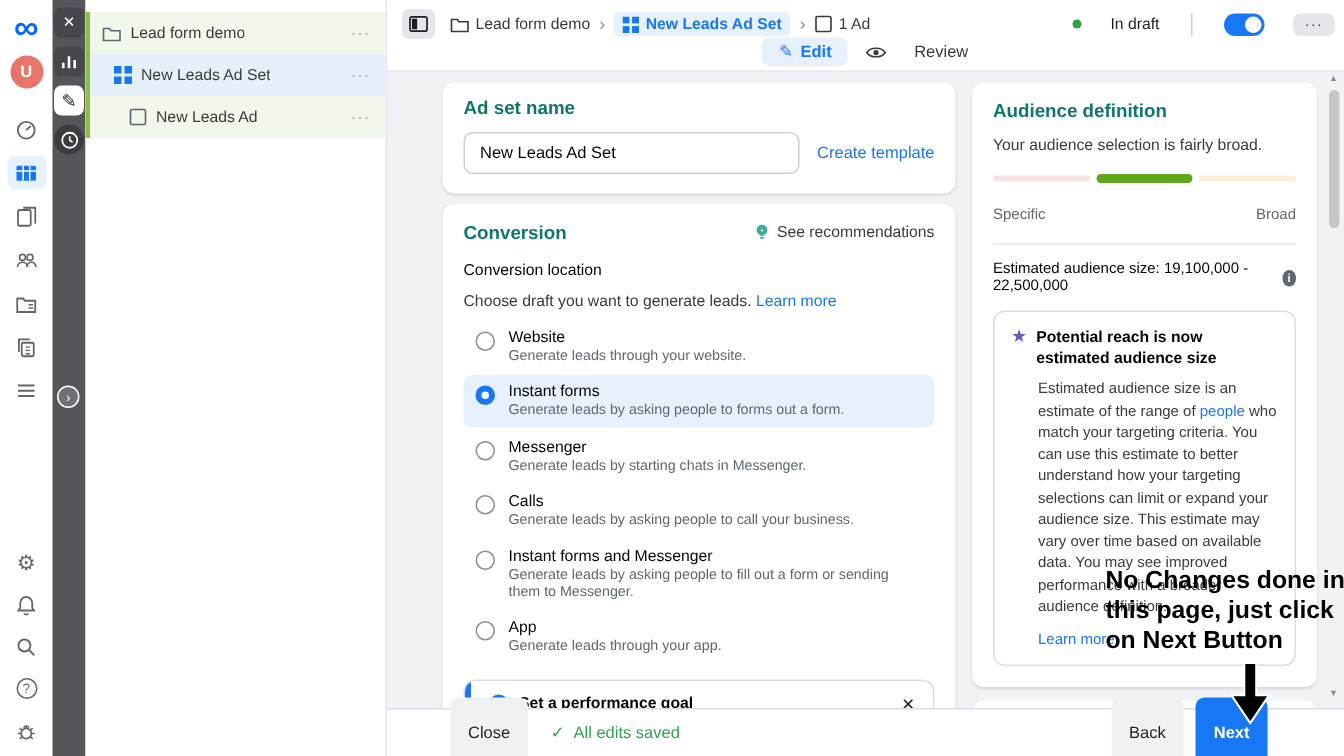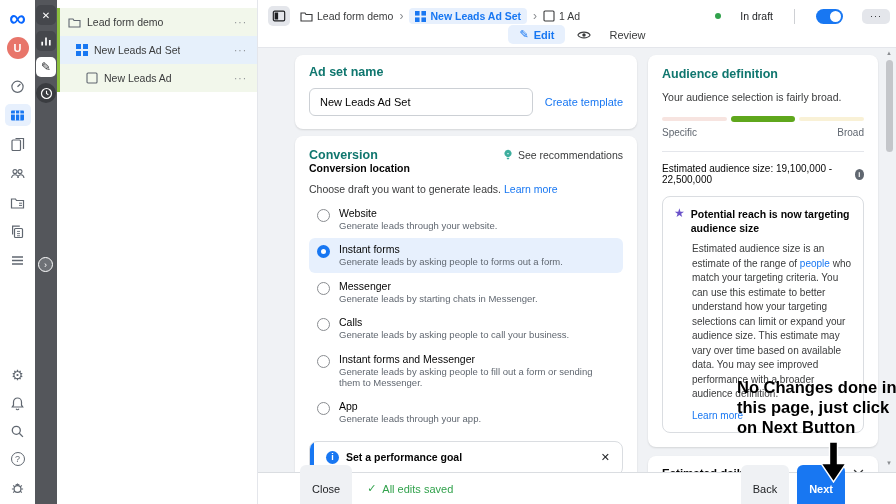--- a/index.html
+++ b/index.html
@@ -74,21 +74,21 @@
   .card-name { padding:10px 14px 13px; margin-bottom:7px; }
   .name-row { display:flex; align-items:center; margin-top:9px; }
   .name-input { flex:1; height:28px; border:1px solid #ccd0d5; border-radius:6px; padding:0 10px;
                 font-size:11px; color:#050505; font-family:inherit; outline:none; background:#fff; }
   .create-template { margin-left:12px; font-size:11px; white-space:nowrap; }
   .link { color:#1877f2; text-decoration:none; }
 
   .card-conv { padding:12px 14px 14px; flex:1; }
   .conv-head { display:flex; align-items:flex-start; justify-content:space-between; }
   .see-rec { display:flex; gap:4px; font-size:10.5px; color:#3a3b3c; align-items:center; }
-  .conv-sub { font-size:10.5px; font-weight:bold; }
+  .conv-sub { font-size:10.5px; font-weight:normal; margin-top:12px; }
   .choose-line { font-size:10.5px; margin-top:9px; color:#3a3b3c; }
   .opts { margin-top:7px; }
   .opt { display:flex; gap:9px; padding:5px 8px; border-radius:6px; margin-top:2px; align-items:flex-start; }
   .opt.selected { background:#e7f0fd; }
   .radio { width:13px; height:13px; border:1.5px solid #8a8d91; border-radius:50%; margin-top:2px; flex:none; background:#fff; }
   .opt.selected .radio { border:4px solid #1877f2; }
   .opt-label { font-size:10.5px; color:#050505; }
   .opt-desc { font-size:9.5px; color:#606770; margin-top:1px; line-height:1.2; }
 
   .perf-box { margin-top:11px; border:1px solid #dadde1; border-radius:8px; position:relative;
@@ -100,21 +100,21 @@
   .perf-title { font-size:10.5px; font-weight:bold; flex:1; }
   .perf-x { color:#1c1e21; font-size:11px; }
 
   .col-right { position:absolute; left:390px; top:7px; width:230px; }
   .aud-card { padding:12px 14px 14px; }
   .aud-sub { font-size:10.5px; color:#3a3b3c; margin-top:10px; }
   .gauge { display:flex; gap:4px; align-items:center; margin-top:13px; }
   .seg1 { flex:1; height:4px; background:#f7e4e0; border-radius:2px; }
   .seg2 { flex:1; height:6px; background:#5fa71c; border-radius:3px; }
   .seg3 { flex:1; height:4px; background:#f9f1d6; border-radius:2px; }
-  .gauge-labels { display:flex; justify-content:space-between; font-size:10px; color:#606770; margin-top:5px; }
+  .gauge-labels { display:flex; justify-content:space-between; font-size:10px; color:#606770; margin-top:16px; }
   .aud-div { height:1px; background:#e4e6eb; margin:13px 0 11px; }
   .aud-est { font-size:10px; color:#050505; display:flex; align-items:center; gap:5px; }
   .est-i { width:11px; height:11px; border-radius:50%; background:#606770; color:#fff; font-size:7.5px;
            font-weight:bold; display:flex; align-items:center; justify-content:center; }
   .reach-box { margin-top:11px; border:1px solid #dadde1; border-radius:8px; padding:10px 11px 11px; }
   .reach-head { display:flex; gap:6px; align-items:flex-start; }
   .star { color:#6a52c9; font-size:12px; line-height:13px; flex:none; }
   .reach-title { font-size:10.5px; font-weight:bold; line-height:1.35; }
   .reach-p { font-size:10px; color:#3a3b3c; line-height:1.45; margin-top:7px; padding-left:18px; }
   .reach-learn { margin-top:8px; padding-left:18px; font-size:10px; }
@@ -427,21 +427,21 @@
             <span>Broad</span>
           </div>
           <div class="aud-div"></div>
           <div class="aud-est">
             <span>Estimated audience size: 19,100,000 - 22,500,000</span>
             <span class="est-i">i</span>
           </div>
           <div class="reach-box">
             <div class="reach-head">
               <span class="star">★</span>
-              <span class="reach-title">Potential reach is now targeting audience size</span>
+              <span class="reach-title">Potential reach is now estimated audience size</span>
             </div>
             <div class="reach-p">
               <span>Estimated audience size is an estimate of the range of </span><a class="link" href="#">people</a><span> who match your targeting criteria. You can use this estimate to better understand how your targeting selections can limit or expand your audience size. This estimate may vary over time based on available data. You may see improved performance with a broader audience definition.</span>
             </div>
             <div class="reach-learn"><a class="link" href="#">Learn more</a></div>
           </div>
         </div>
 
         <div class="card daily-card">
           <span class="daily-title">Estimated daily results</span>

